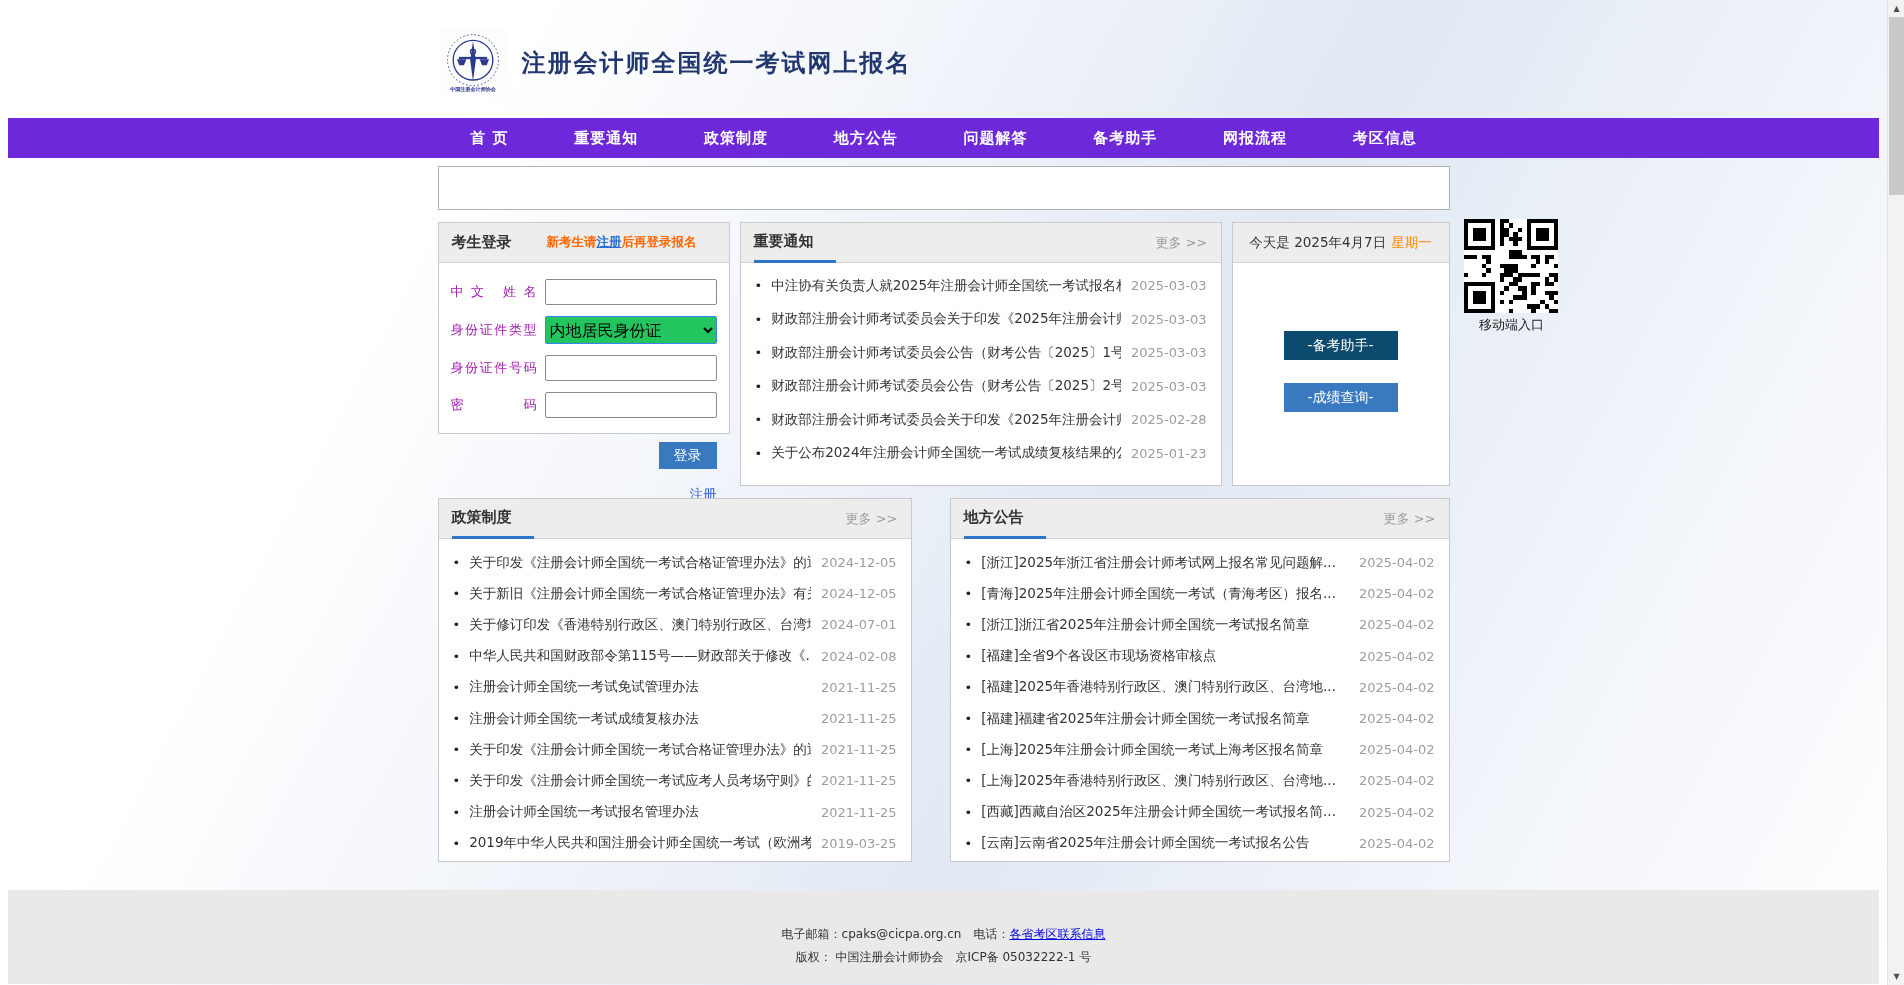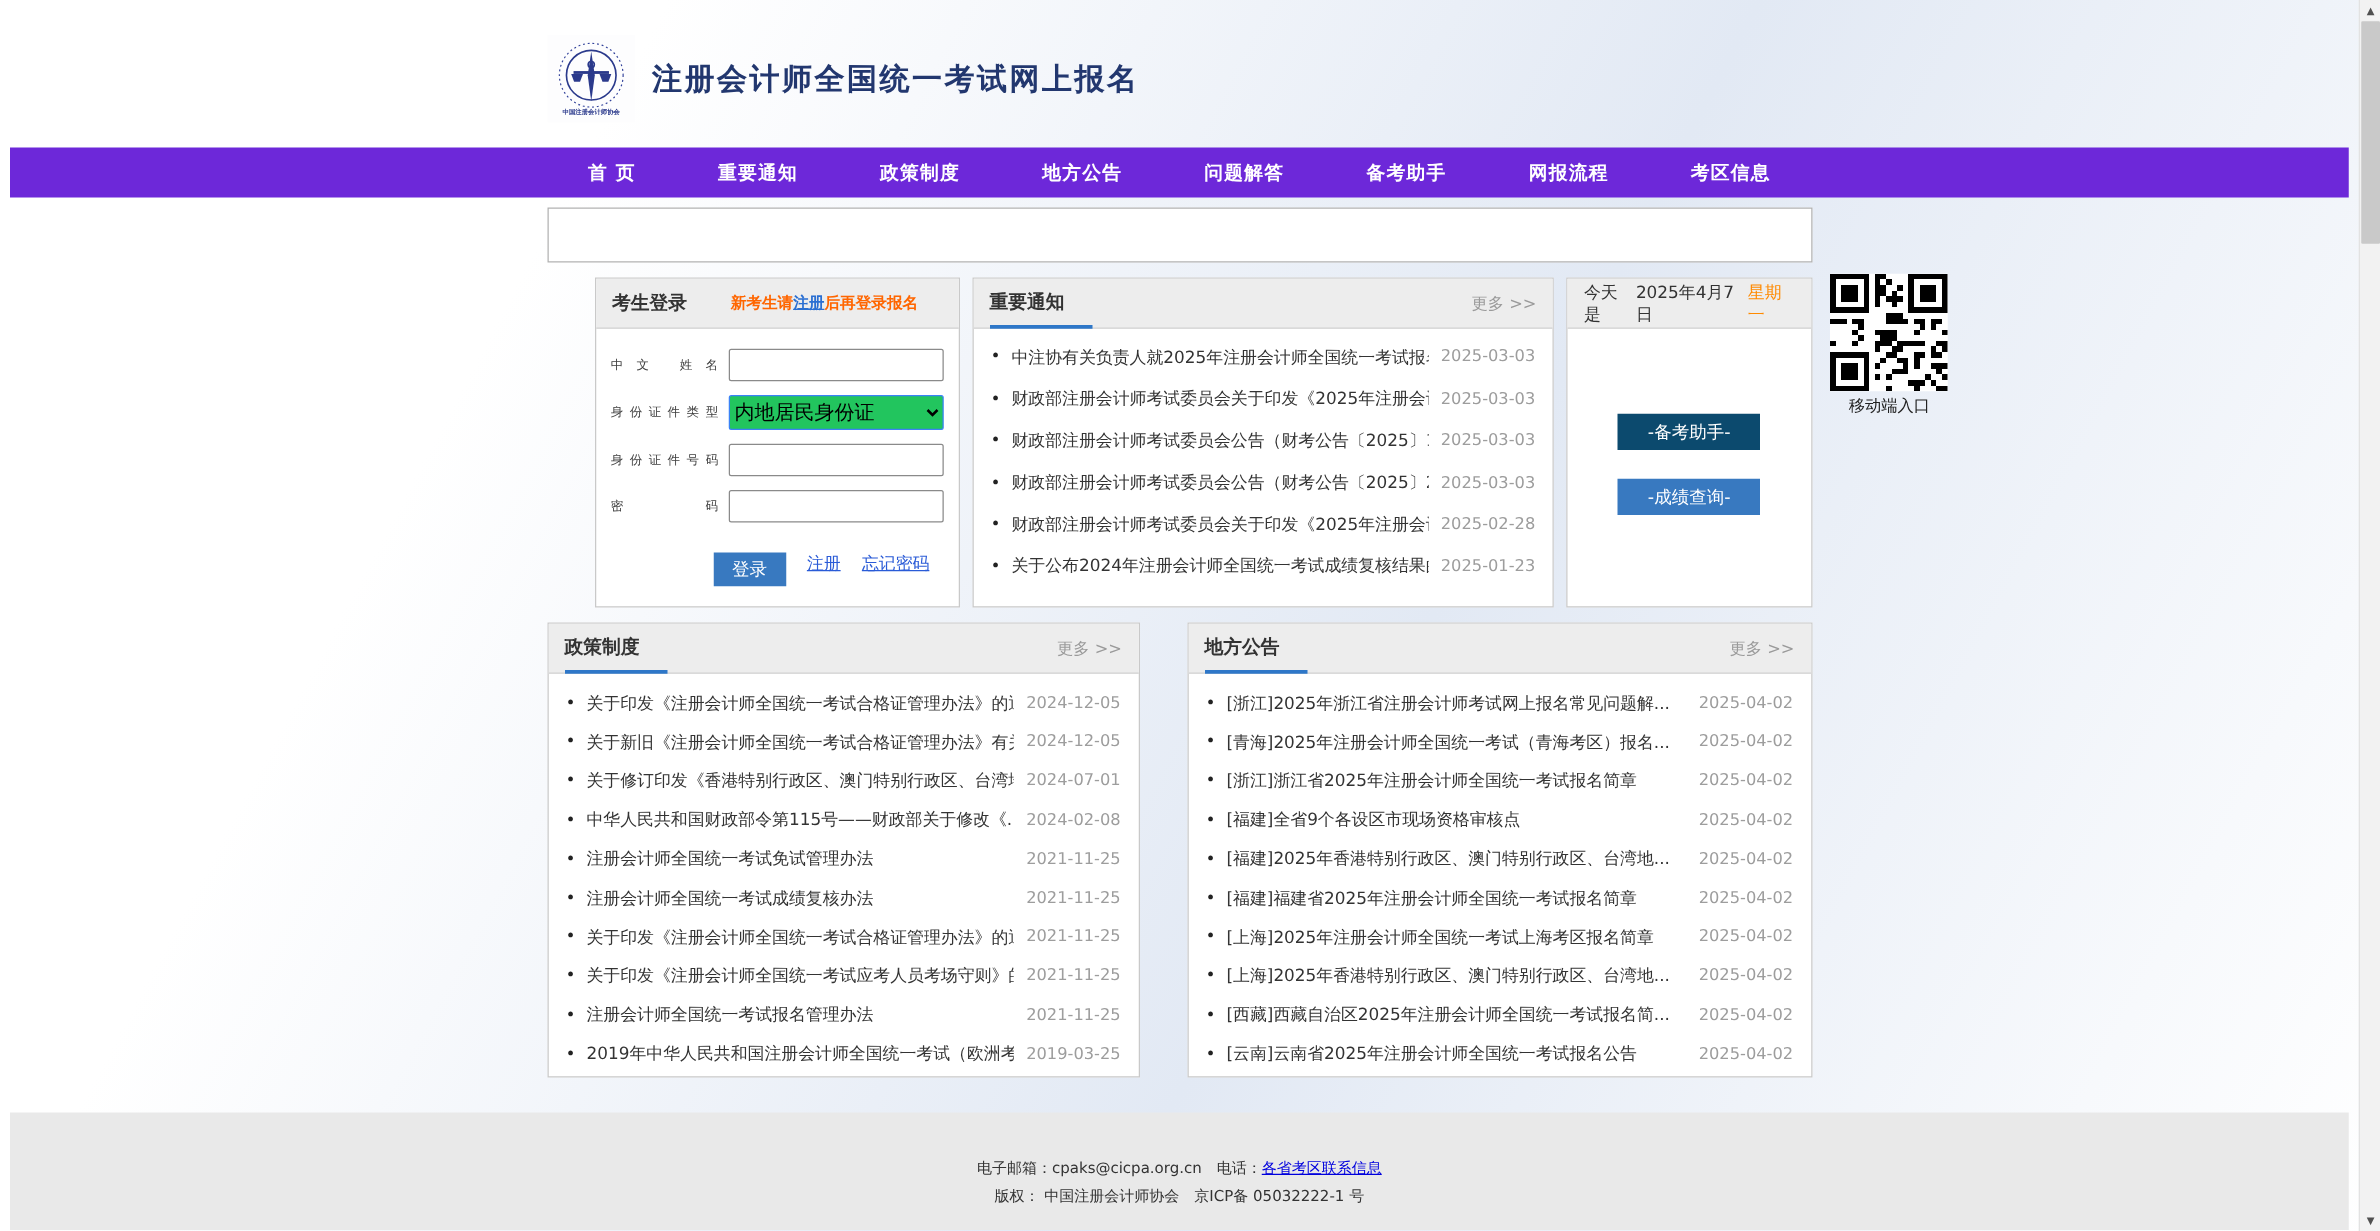--- a/index.html
+++ b/index.html
@@ -31,29 +31,29 @@
   .row1 { margin-top:12px; display:flex; gap:10px; }
   .row2 { margin-top:12px; display:flex; gap:38px; }
 
   .panel { background:#ffffff; border:1px solid #c9c9c9; }
   .panel-header { height:40px; background:#ededed; border-bottom:1px solid #d2d2d2; display:flex; align-items:center; padding:0 13px; position:relative; }
   .panel-title { font-size:15px; font-weight:bold; color:#333; height:100%; display:flex; align-items:center; border-bottom:3px solid #2e77c8; padding-right:22px; margin-bottom:-1px; }
   .panel-title.no-underline { border-bottom:none; margin-bottom:0; }
   .more-link { margin-left:auto; font-size:13px; color:#9a9a9a; text-decoration:none; cursor:pointer; }
 
   
-  .login-panel { width:292px; height:264px;margin-left:38px; }
+  .login-panel { width:292px; height:212px; }
   .login-sub { margin-left:13px; font-size:12.5px; color:#ff6600; font-weight:bold; white-space:nowrap; }
   .login-sub a { color:#2a6fd2; text-decoration:underline; cursor:pointer; font-weight:bold; }
   .login-form { padding:16px 12px 0 12px; }
   .form-row { display:flex; align-items:center; margin-bottom:11px; }
-  .form-label { width:86px; font-size:10px; color:#404040; text-align-last:justify; margin-right:8px; flex:none; }
+  .form-label { width:86px; font-size:13px; color:#a21caf; text-align-last:justify; margin-right:8px; flex:none; }
   .form-row input { flex:1; height:26px; border:1px solid #8a8a8a; border-radius:2px; font-size:14px; padding:0 5px; background:#fff; min-width:0; }
   .form-row select { flex:1; height:28px; font-size:16px; border:1px solid #3b82f6; border-radius:2px; background:#22c55e; min-width:0; }
-  .btn-row { display:flex; align-items:flex-start; margin-top:24px; padding-left:82px; gap:17px; }
+  .btn-row { display:flex; align-items:flex-end; margin-top:24px; padding-left:82px; gap:17px;flex-direction:column; }
   .login-btn { background:#3879c0; color:#fff; border:none; width:58px; height:27px; font-size:14px; cursor:pointer; font-family:inherit; }
   .mini-link { font-size:13.5px; color:#2a5bd7; text-decoration:underline; cursor:pointer; white-space:nowrap; }
 
   
   .notices-panel { width:482px; height:264px; }
   .panel-list { list-style:none; padding:6px 14px 0 14px; }
   .panel-list li { display:flex; align-items:center; }
   .row1 .panel-list li { height:33.5px; }
   .row2 .panel-list li { height:31.2px; }
   .bullet { color:#222; margin-right:9px; font-size:13px; flex:none; }

